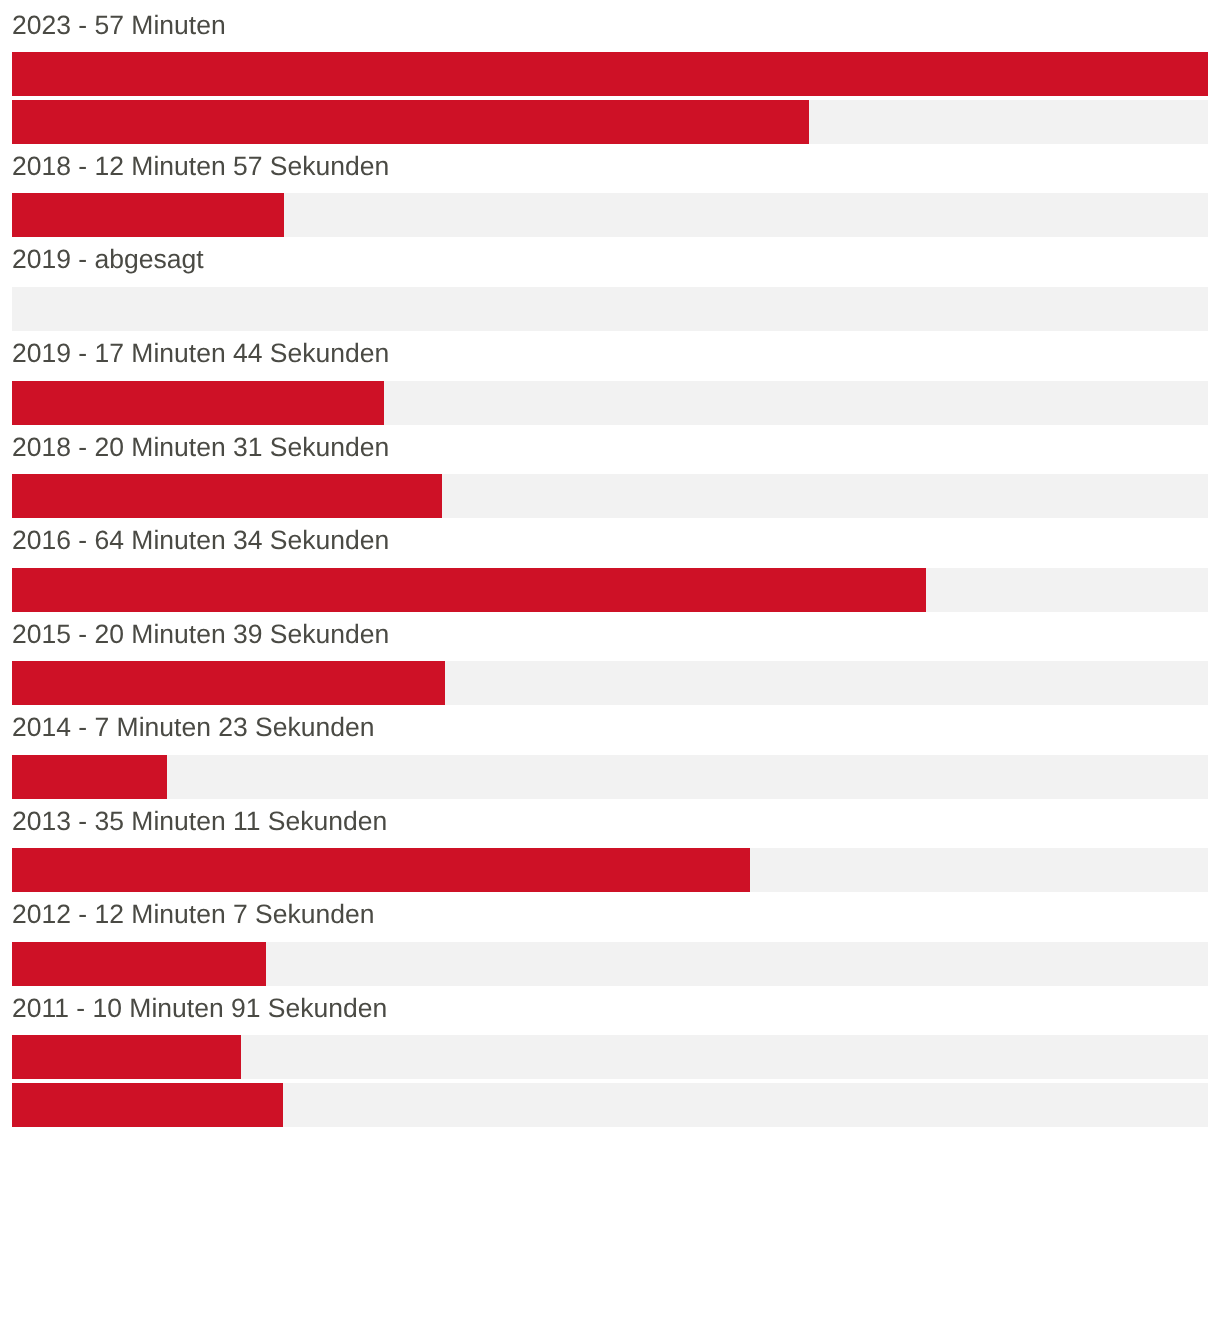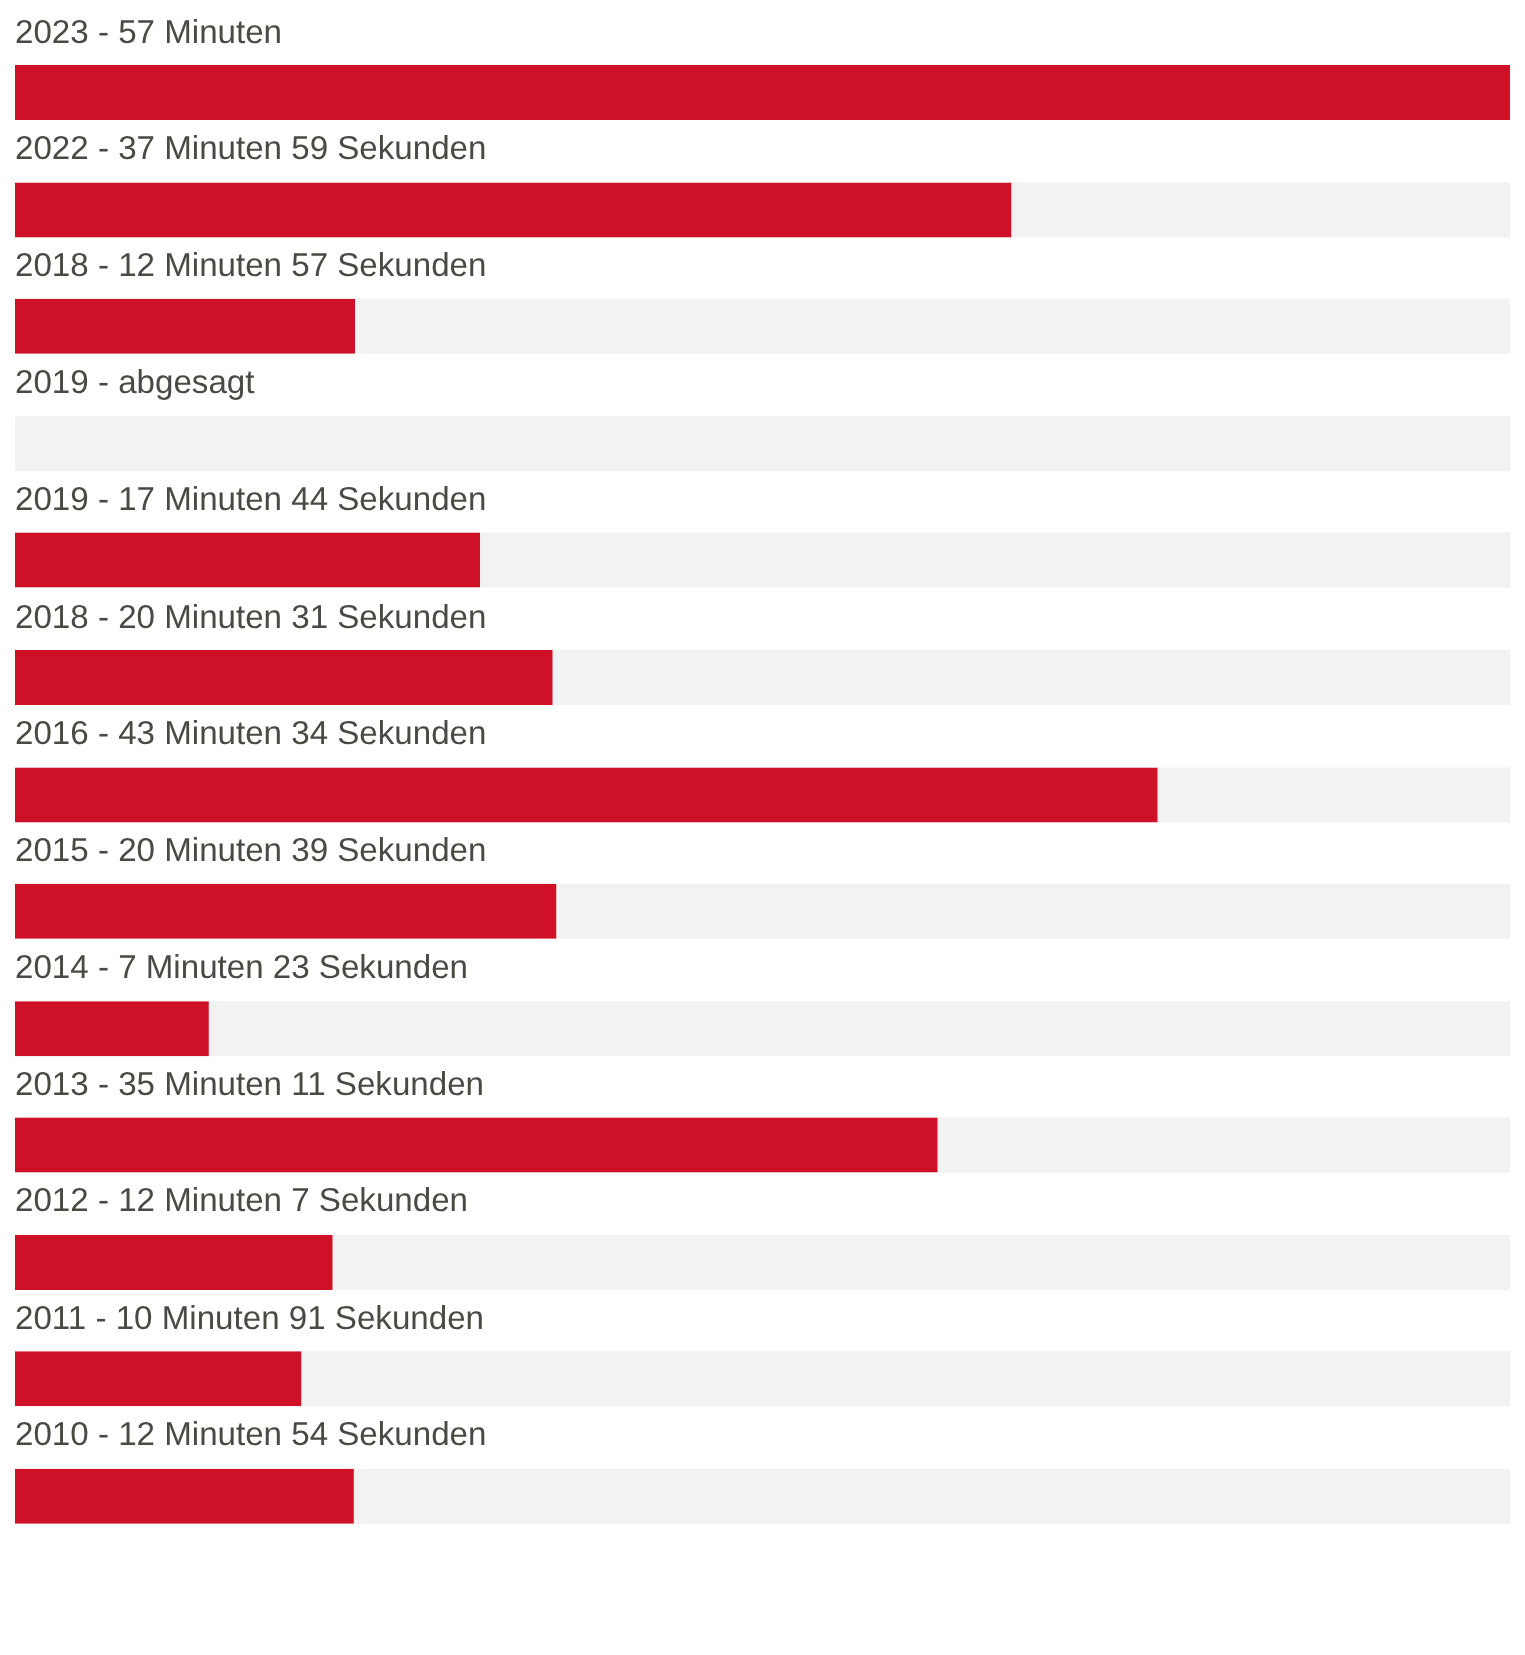--- a/index.html
+++ b/index.html
@@ -44,21 +44,20 @@
 <body>
 
 <div class="chart">
   <div class="row">
     <div class="row-label">2023 - 57 Minuten</div>
     <div class="bar-track">
       <div class="bar-fill" style="width: 100%;"></div>
     </div>
   </div>
   <div class="row">
-    <div class="row-label">2022 - 37 Minuten 59 Sekunden</div>
     <div class="bar-track">
       <div class="bar-fill" style="width: 66.6374%;"></div>
     </div>
   </div>
   <div class="row">
     <div class="row-label">2018 - 12 Minuten 57 Sekunden</div>
     <div class="bar-track">
       <div class="bar-fill" style="width: 22.7193%;"></div>
     </div>
   </div>
@@ -74,21 +73,21 @@
       <div class="bar-fill" style="width: 31.1111%;"></div>
     </div>
   </div>
   <div class="row">
     <div class="row-label">2018 - 20 Minuten 31 Sekunden</div>
     <div class="bar-track">
       <div class="bar-fill" style="width: 35.9942%;"></div>
     </div>
   </div>
   <div class="row">
-    <div class="row-label">2016 - 43 Minuten 34 Sekunden</div>
+    <div class="row-label">2016 - 64 Minuten 34 Sekunden</div>
     <div class="bar-track">
       <div class="bar-fill" style="width: 76.4327%;"></div>
     </div>
   </div>
   <div class="row">
     <div class="row-label">2015 - 20 Minuten 39 Sekunden</div>
     <div class="bar-track">
       <div class="bar-fill" style="width: 36.2281%;"></div>
     </div>
   </div>
@@ -110,18 +109,17 @@
       <div class="bar-fill" style="width: 21.2573%;"></div>
     </div>
   </div>
   <div class="row">
     <div class="row-label">2011 - 10 Minuten 91 Sekunden</div>
     <div class="bar-track">
       <div class="bar-fill" style="width: 19.1813%;"></div>
     </div>
   </div>
   <div class="row">
-    <div class="row-label">2010 - 12 Minuten 54 Sekunden</div>
     <div class="bar-track">
       <div class="bar-fill" style="width: 22.6316%;"></div>
     </div>
   </div>
 </div>
 
 </body></html>

